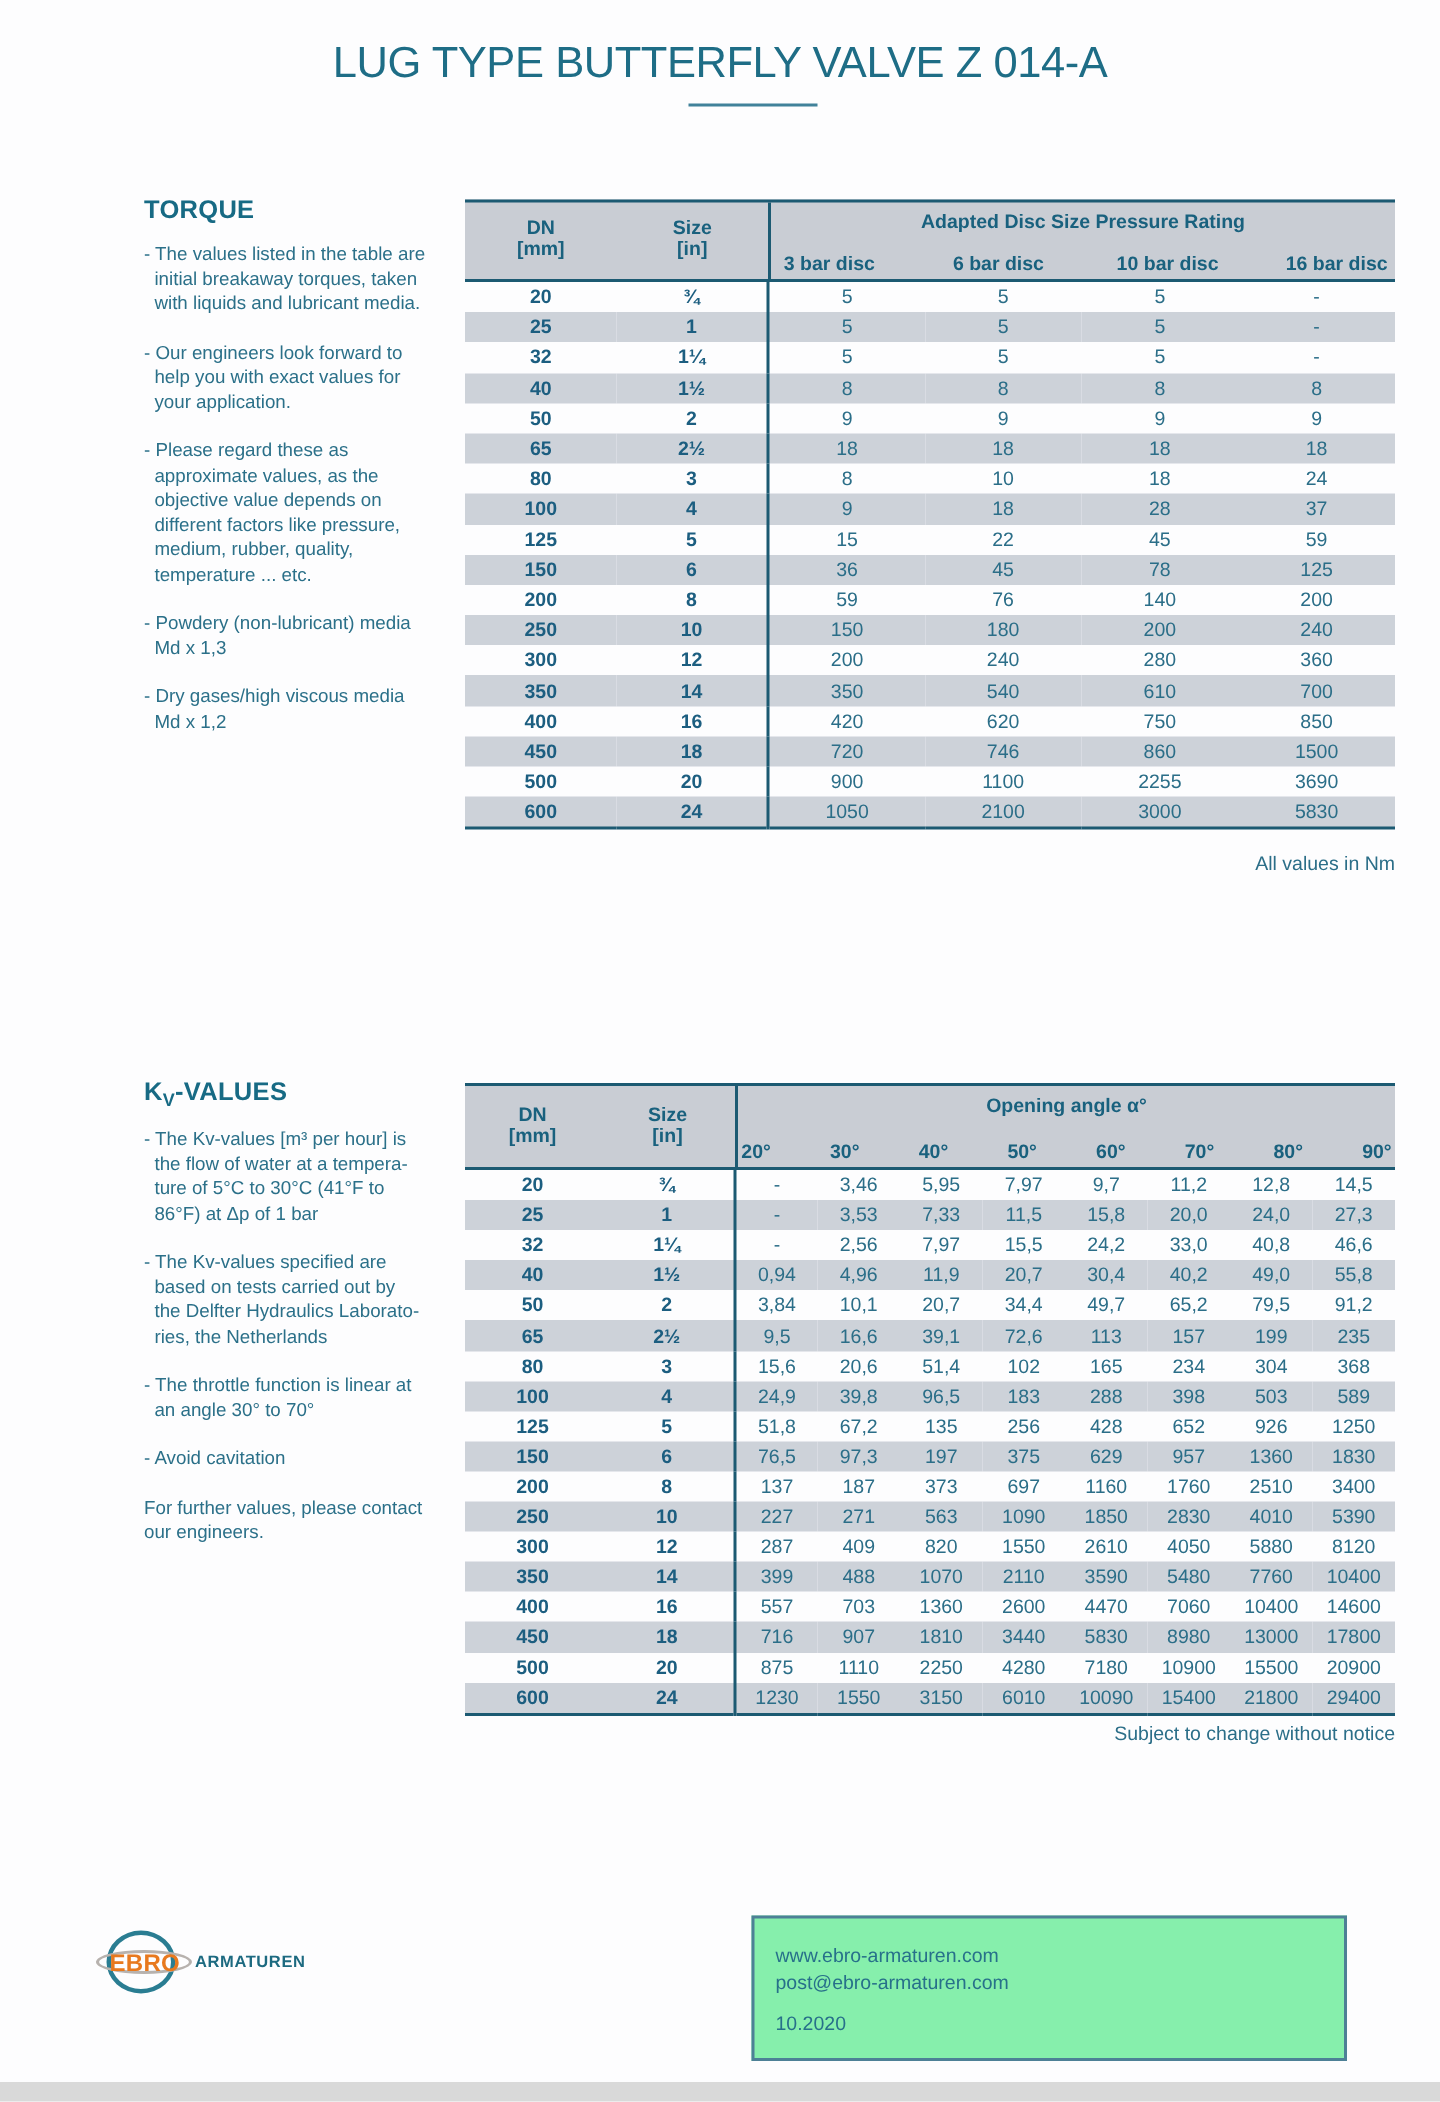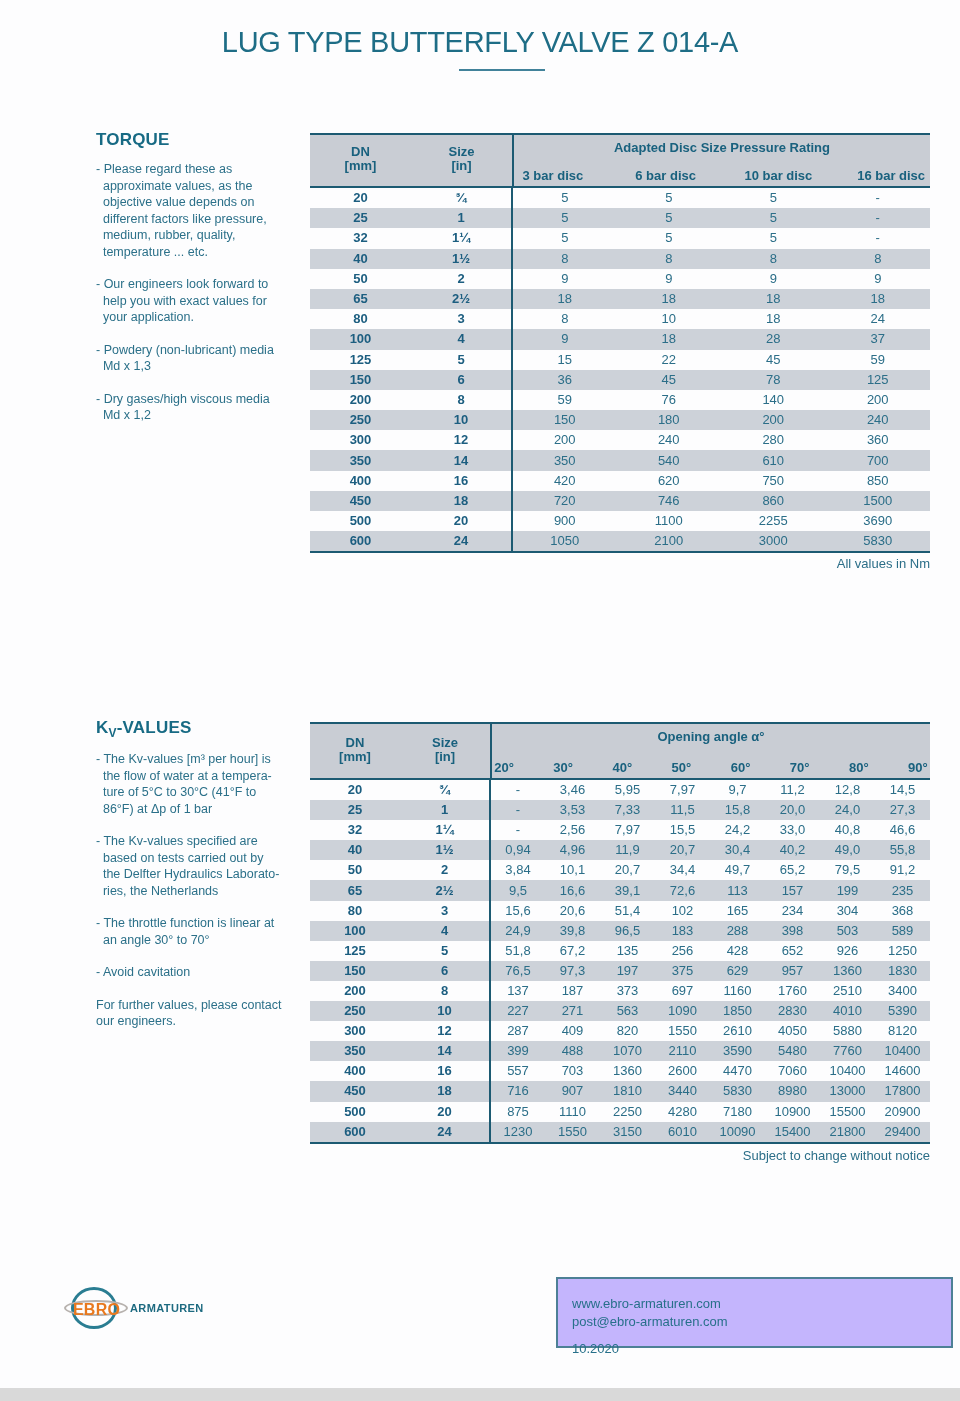--- a/index.html
+++ b/index.html
@@ -65,21 +65,21 @@
   }
   .tw-torque .dtable td { height:20.2px; }
   .dtable td.b { font-weight:bold; color:#1c5e80; }
   .dtable td.sep { border-left:2px solid #1c5a72; }
   .dtable tr:nth-child(even) { background:#cdd2d9; }
 
   .tfoot {
     position:absolute; left:310px; width:620px; text-align:right;
     font-size:13px; color:#2b6e88;
   }
-  .tf-torque { top:556px; }
+  .tf-torque { top:568px; }
   .tf-kv { top:1148px; }
 
   
   .logo { position:absolute; left:64px; top:1284px; display:flex; align-items:center; }
   .logo-mark { position:relative; width:64px; height:48px; }
   .ellipse-teal {
     position:absolute; left:7px; top:3px; width:46px; height:42px;
     border:3px solid #2a7d92; border-radius:50%;
   }
   .ellipse-gray {
@@ -88,44 +88,45 @@
   }
   .logo-ebro {
     position:absolute; left:9px; top:17px; font-size:16px; font-weight:bold;
     color:#e8791e; letter-spacing:0.2px;
   }
   .logo-brand {
     font-size:11px; font-weight:bold; color:#1d6a80; margin-left:2px;
     letter-spacing:0.4px;
   }
   .info-box {
-    position:absolute; left:556px; top:1277px; width:397px; height:71px;
-    background:#c4b5fd; border:2px solid #4d8096;
+    position:absolute; left:501px; top:1277px; width:397px; height:97px;
+    background:#86efac; border:2px solid #4d8096;
     padding:16px 0 0 14px; font-size:13px; color:#27708a;
   }
   .info-box .line { line-height:17.5px; }
   .info-date { margin-top:10px; }
   .bottom-band {
     position:absolute; left:0; top:1388px; width:960px; height:13px;
     background:#d9d9d9;
   }
 </style>
 </head>
 <body>
 
 <div class="page">
 
   <h1 class="title">LUG TYPE BUTTERFLY VALVE Z 014-A</h1>
   <div class="title-underline"></div>
 
   <aside class="sidebar sb-torque">
     <h2>TORQUE</h2>
     <div>
+        <div class="note"><div class="note-line">- The values listed in the table are</div><div class="note-line">  initial breakaway torques, taken</div><div class="note-line">  with liquids and lubricant media.</div></div>
+        <div class="note"><div class="note-line">- Our engineers look forward to</div><div class="note-line">  help you with exact values for</div><div class="note-line">  your application.</div></div>
         <div class="note"><div class="note-line">- Please regard these as</div><div class="note-line">  approximate values, as the</div><div class="note-line">  objective value depends on</div><div class="note-line">  different factors like pressure,</div><div class="note-line">  medium, rubber, quality,</div><div class="note-line">  temperature ... etc.</div></div>
-        <div class="note"><div class="note-line">- Our engineers look forward to</div><div class="note-line">  help you with exact values for</div><div class="note-line">  your application.</div></div>
         <div class="note"><div class="note-line">- Powdery (non-lubricant) media</div><div class="note-line">  Md x 1,3</div></div>
         <div class="note"><div class="note-line">- Dry gases/high viscous media</div><div class="note-line">  Md x 1,2</div></div>
       </div>
   </aside>
 
   <div class="twrap tw-torque">
       <div class="hband">
         <div class="hleft" style="width: 202px;">
           <div class="hcell hstack">
             <div>DN</div>

